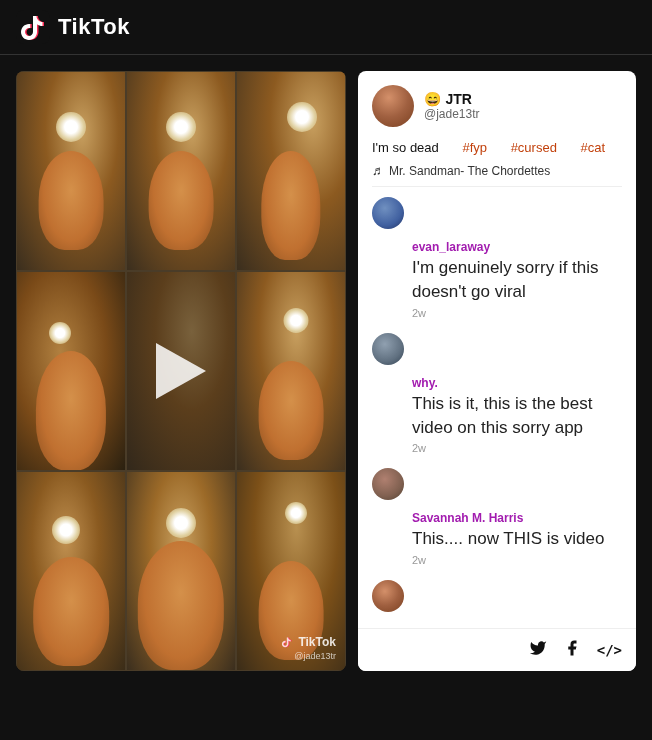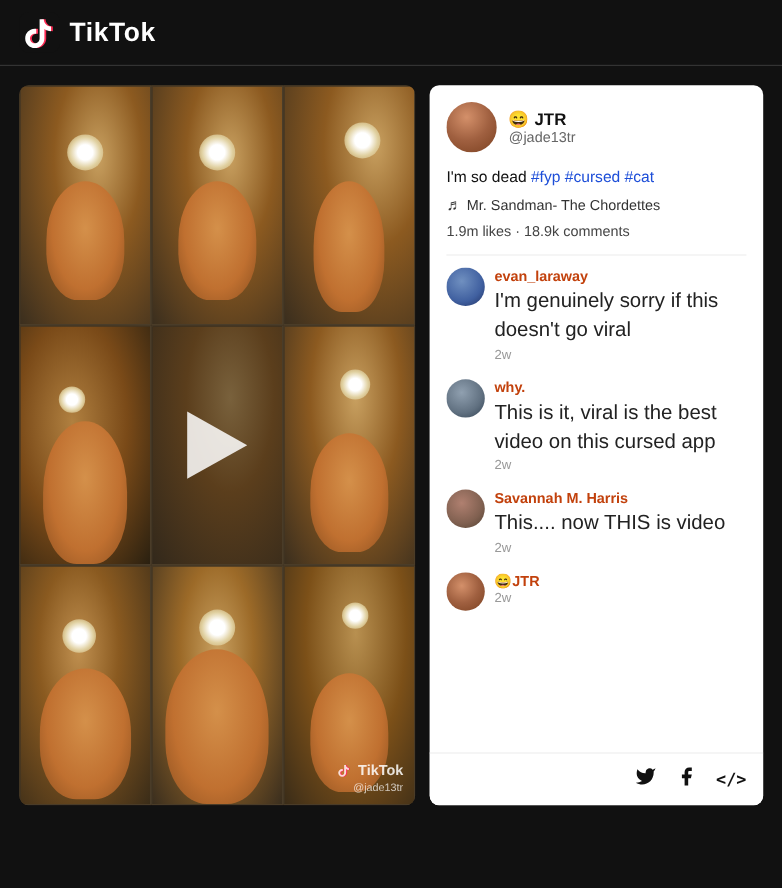--- a/index.html
+++ b/index.html
@@ -184,21 +184,22 @@
     }
 
     
     .description {
       font-size: 13px;
       color: #111;
       margin-bottom: 6px;
       line-height: 1.4;
     }
     .hashtag {
-      color: #1d4ed8;
+      color: #c2410c;
+      margin-left: 20px;
     }
     .music-line {
       font-size: 12px;
       color: #333;
       margin-bottom: 8px;
       display: flex;
       align-items: center;
       gap: 4px;
     }
     .music-note {
@@ -238,22 +239,23 @@
     .comment-avatar-3 { background: radial-gradient(circle at 40% 35%, #b08070 0%, #806050 60%, #504030 100%); }
     .comment-avatar-4 { background: radial-gradient(circle at 40% 35%, #d4906a 0%, #a06040 50%, #7a4020 100%); }
     .comment-avatar-5 { background: radial-gradient(circle at 40% 35%, #6090b0 0%, #407090 60%, #204060 100%); }
 
     .comment-body {
       flex: 1;
     }
     .comment-username {
       font-size: 12px;
       font-weight: 700;
-      color: #c2410c;
+      color: #a21caf;
       margin-bottom: 2px;
+      margin-top: 43px;
     }
     .comment-text {
       font-size: 17px;
       color: #222;
       line-height: 1.4;
       margin-bottom: 3px;
     }
     .comment-time {
       font-size: 11px;
       color: #999;
@@ -383,42 +385,39 @@
 
     <div class="description">
       <span>I'm so dead </span><span class="hashtag">#fyp</span> <span class="hashtag">#cursed</span> <span class="hashtag">#cat</span>
     </div>
 
     <div class="music-line">
       <span class="music-note">♬</span>
       <span>Mr. Sandman- The Chordettes</span>
     </div>
 
-    <div class="stats-line">
-      <span>1.9m likes</span><span> · </span><span>18.9k comments</span>
-    </div>
 
     <div class="divider"></div>
 
     <div class="comments-section">
 
       <div class="comment">
         <div class="comment-avatar comment-avatar-1"></div>
         <div class="comment-body">
           <div class="comment-username">evan_laraway</div>
           <div class="comment-text">I'm genuinely sorry if this doesn't go viral</div>
           <div class="comment-time">2w</div>
         </div>
       </div>
 
       <div class="comment">
         <div class="comment-avatar comment-avatar-2"></div>
         <div class="comment-body">
           <div class="comment-username">why.</div>
-          <div class="comment-text">This is it, viral is the best video on this cursed app</div>
+          <div class="comment-text">This is it, this is the best video on this sorry app</div>
           <div class="comment-time">2w</div>
         </div>
       </div>
 
       <div class="comment">
         <div class="comment-avatar comment-avatar-3"></div>
         <div class="comment-body">
           <div class="comment-username">Savannah M. Harris</div>
           <div class="comment-text">This.... now THIS is video</div>
           <div class="comment-time">2w</div>

